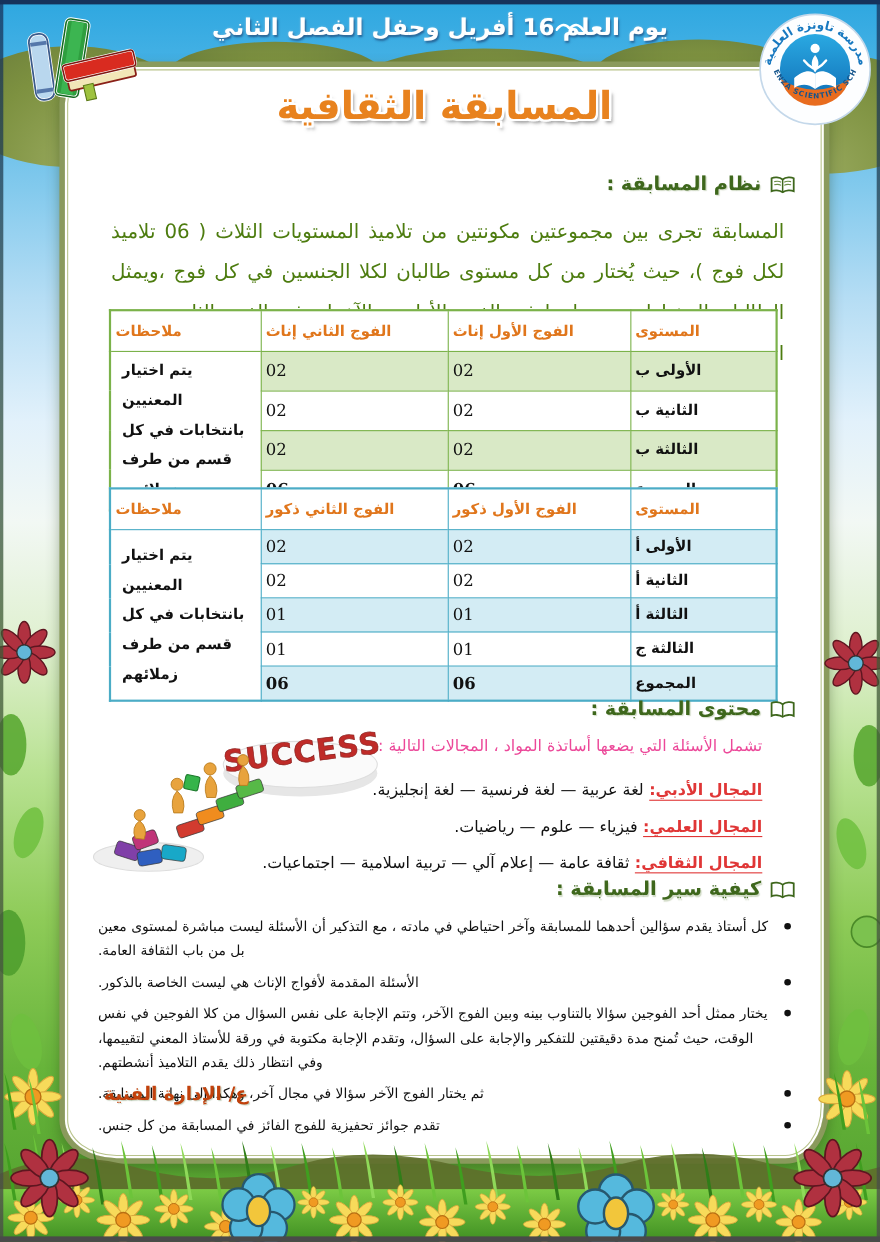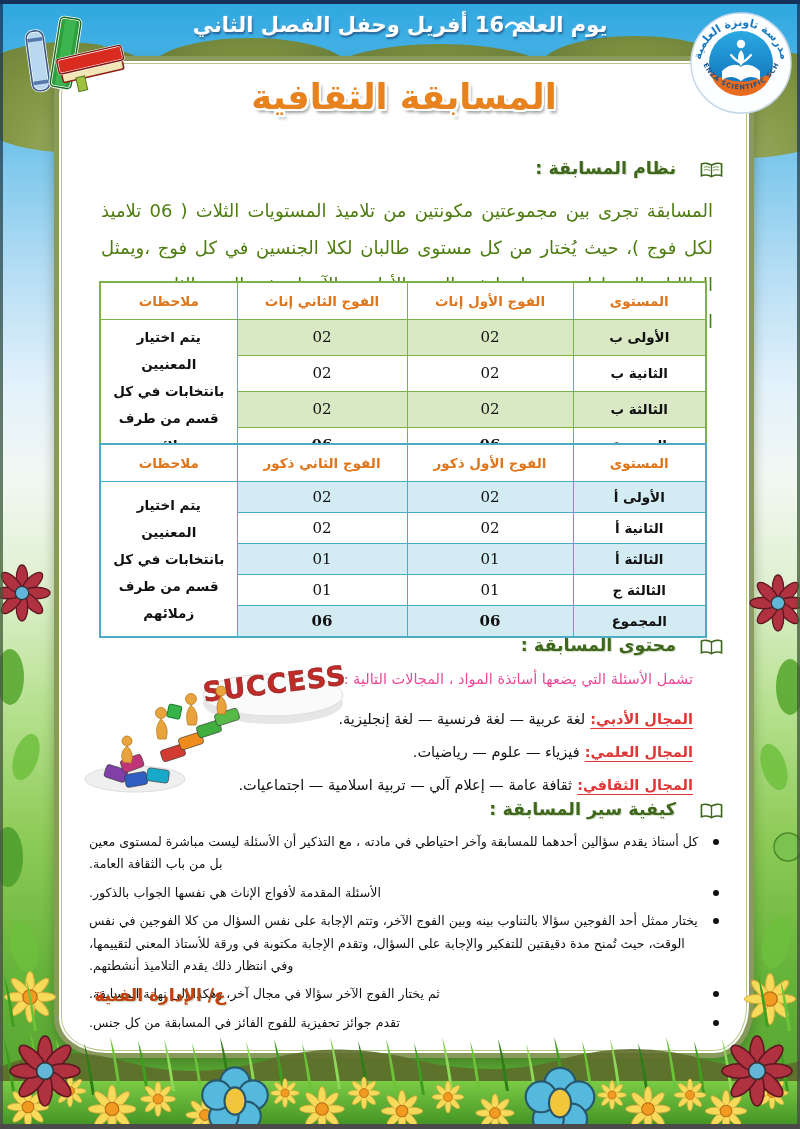--- a/index.html
+++ b/index.html
@@ -19,28 +19,28 @@
     direction:rtl;z-index:2;}
   .banner{position:absolute;top:13px;left:0;right:0;text-align:center;color:#fff;font-size:21px;font-weight:bold;
     text-shadow:1px 2px 2px rgba(10,30,80,.55),0 0 2px rgba(255,255,255,.4);z-index:4;direction:rtl;}
   .bird{position:absolute;left:505px;top:18px;z-index:4;}
   .books{position:absolute;left:14px;top:10px;width:118px;height:96px;z-index:4;}
   .logo{position:absolute;right:7px;top:11px;width:104px;height:104px;z-index:4;}
   
   .title{position:absolute;top:16px;left:0;right:0;text-align:center;font-size:35px;font-weight:bold;color:#e8821e;margin:0;
     text-shadow:-2px -2px 0 #fff,2px -2px 0 #fff,-2px 2px 0 #fff,2px 2px 0 #fff,-2px 0 0 #fff,2px 0 0 #fff,0 -2px 0 #fff,0 2px 0 #fff,3px 4px 3px rgba(90,90,90,.55);}
   
-  .shead{position:absolute;right:26px;display:flex;align-items:flex-end;gap:24px;color:#3e671c;font-size:17.5px;font-weight:bold;
+  .shead{position:absolute;right:26px;display:flex;align-items:center;gap:8px;color:#3e671c;font-size:17.5px;font-weight:bold;
     text-shadow:1px 1px 1px rgba(120,150,90,.35);}
   .shead svg{flex:0 0 auto;}
   .para{position:absolute;top:132px;right:36px;left:42px;margin:0;font-size:18px;line-height:2.05;color:#4d7c0f;
     text-align:justify;}
   
   table.ctable{position:absolute;border-collapse:collapse;width:606px;right:42px;background:#fff;table-layout:fixed;}
-  .ctable th,.ctable td{border-style:solid;text-align:center;vertical-align:middle;padding:2px 4px;}
+  .ctable th,.ctable td{border-style:solid;text-align:left;vertical-align:middle;padding:2px 4px;}
   .ctable th{height:32px;font-size:13.5px;font-weight:bold;color:#e0761c;background:#fff;}
   .ctable td{height:26px;font-size:14px;color:#111;}
   .ctable td.lvl{font-weight:bold;font-size:13.5px;margin-top:44px;}
   .ctable td.num{font-family:"DejaVu Serif",serif;font-size:15px;}
   .ctable td.note{font-weight:bold;font-size:13.5px;line-height:2;background:#fff;padding:4px 10px;}
   .ctable tr.tot td{font-weight:bold;}
   table.green{top:220px;}
   .green th,.green td{border-color:#7bb24a;border-width:1.6px;}
   .green{border:2px solid #7bb24a;}
   .green .sh{background:#d9e9c6;}
@@ -273,21 +273,21 @@
     <div class="shead" style="top:738px;">
       <svg width="23" height="16" viewBox="0 0 24 16">
         <path d="M12,3 C9,.6 4,.6 1.5,1.8 L1.5,14 C4,12.8 9,12.8 12,15 C15,12.8 20,12.8 22.5,14 L22.5,1.8 C20,.6 15,.6 12,3 Z" fill="none" stroke="#3e671c" stroke-width="1.7"></path>
         <line x1="12" y1="3" x2="12" y2="15" stroke="#3e671c" stroke-width="1.4"></line>
       </svg>
       <span>كيفية سير المسابقة :</span>
     </div>
 
     <ul class="bullets">
       <li>كل أستاذ يقدم سؤالين أحدهما للمسابقة وآخر احتياطي في مادته ، مع التذكير أن الأسئلة ليست مباشرة لمستوى معين بل من باب الثقافة العامة.</li>
-      <li>الأسئلة المقدمة لأفواج الإناث هي نفسها الجواب بالذكور.</li>
+      <li>الأسئلة المقدمة لأفواج الإناث هي ليست الخاصة بالذكور.</li>
       <li>يختار ممثل أحد الفوجين سؤالا بالتناوب بينه وبين الفوج الآخر، وتتم الإجابة على نفس السؤال من كلا الفوجين في نفس الوقت، حيث تُمنح مدة دقيقتين للتفكير والإجابة على السؤال، وتقدم الإجابة مكتوبة في ورقة للأستاذ المعني لتقييمها، وفي انتظار ذلك يقدم التلاميذ أنشطتهم.</li>
       <li>ثم يختار الفوج الآخر سؤالا في مجال آخر، وهكذا إلى نهاية المسابقة.</li>
       <li>تقدم جوائز تحفيزية للفوج الفائز في المسابقة من كل جنس.</li>
     </ul>
 
     <div class="signature">ع/ الإدارة الفنية</div>
   </div>
 
   <svg class="strip" viewBox="0 0 800 100" preserveAspectRatio="none">
     <defs>

